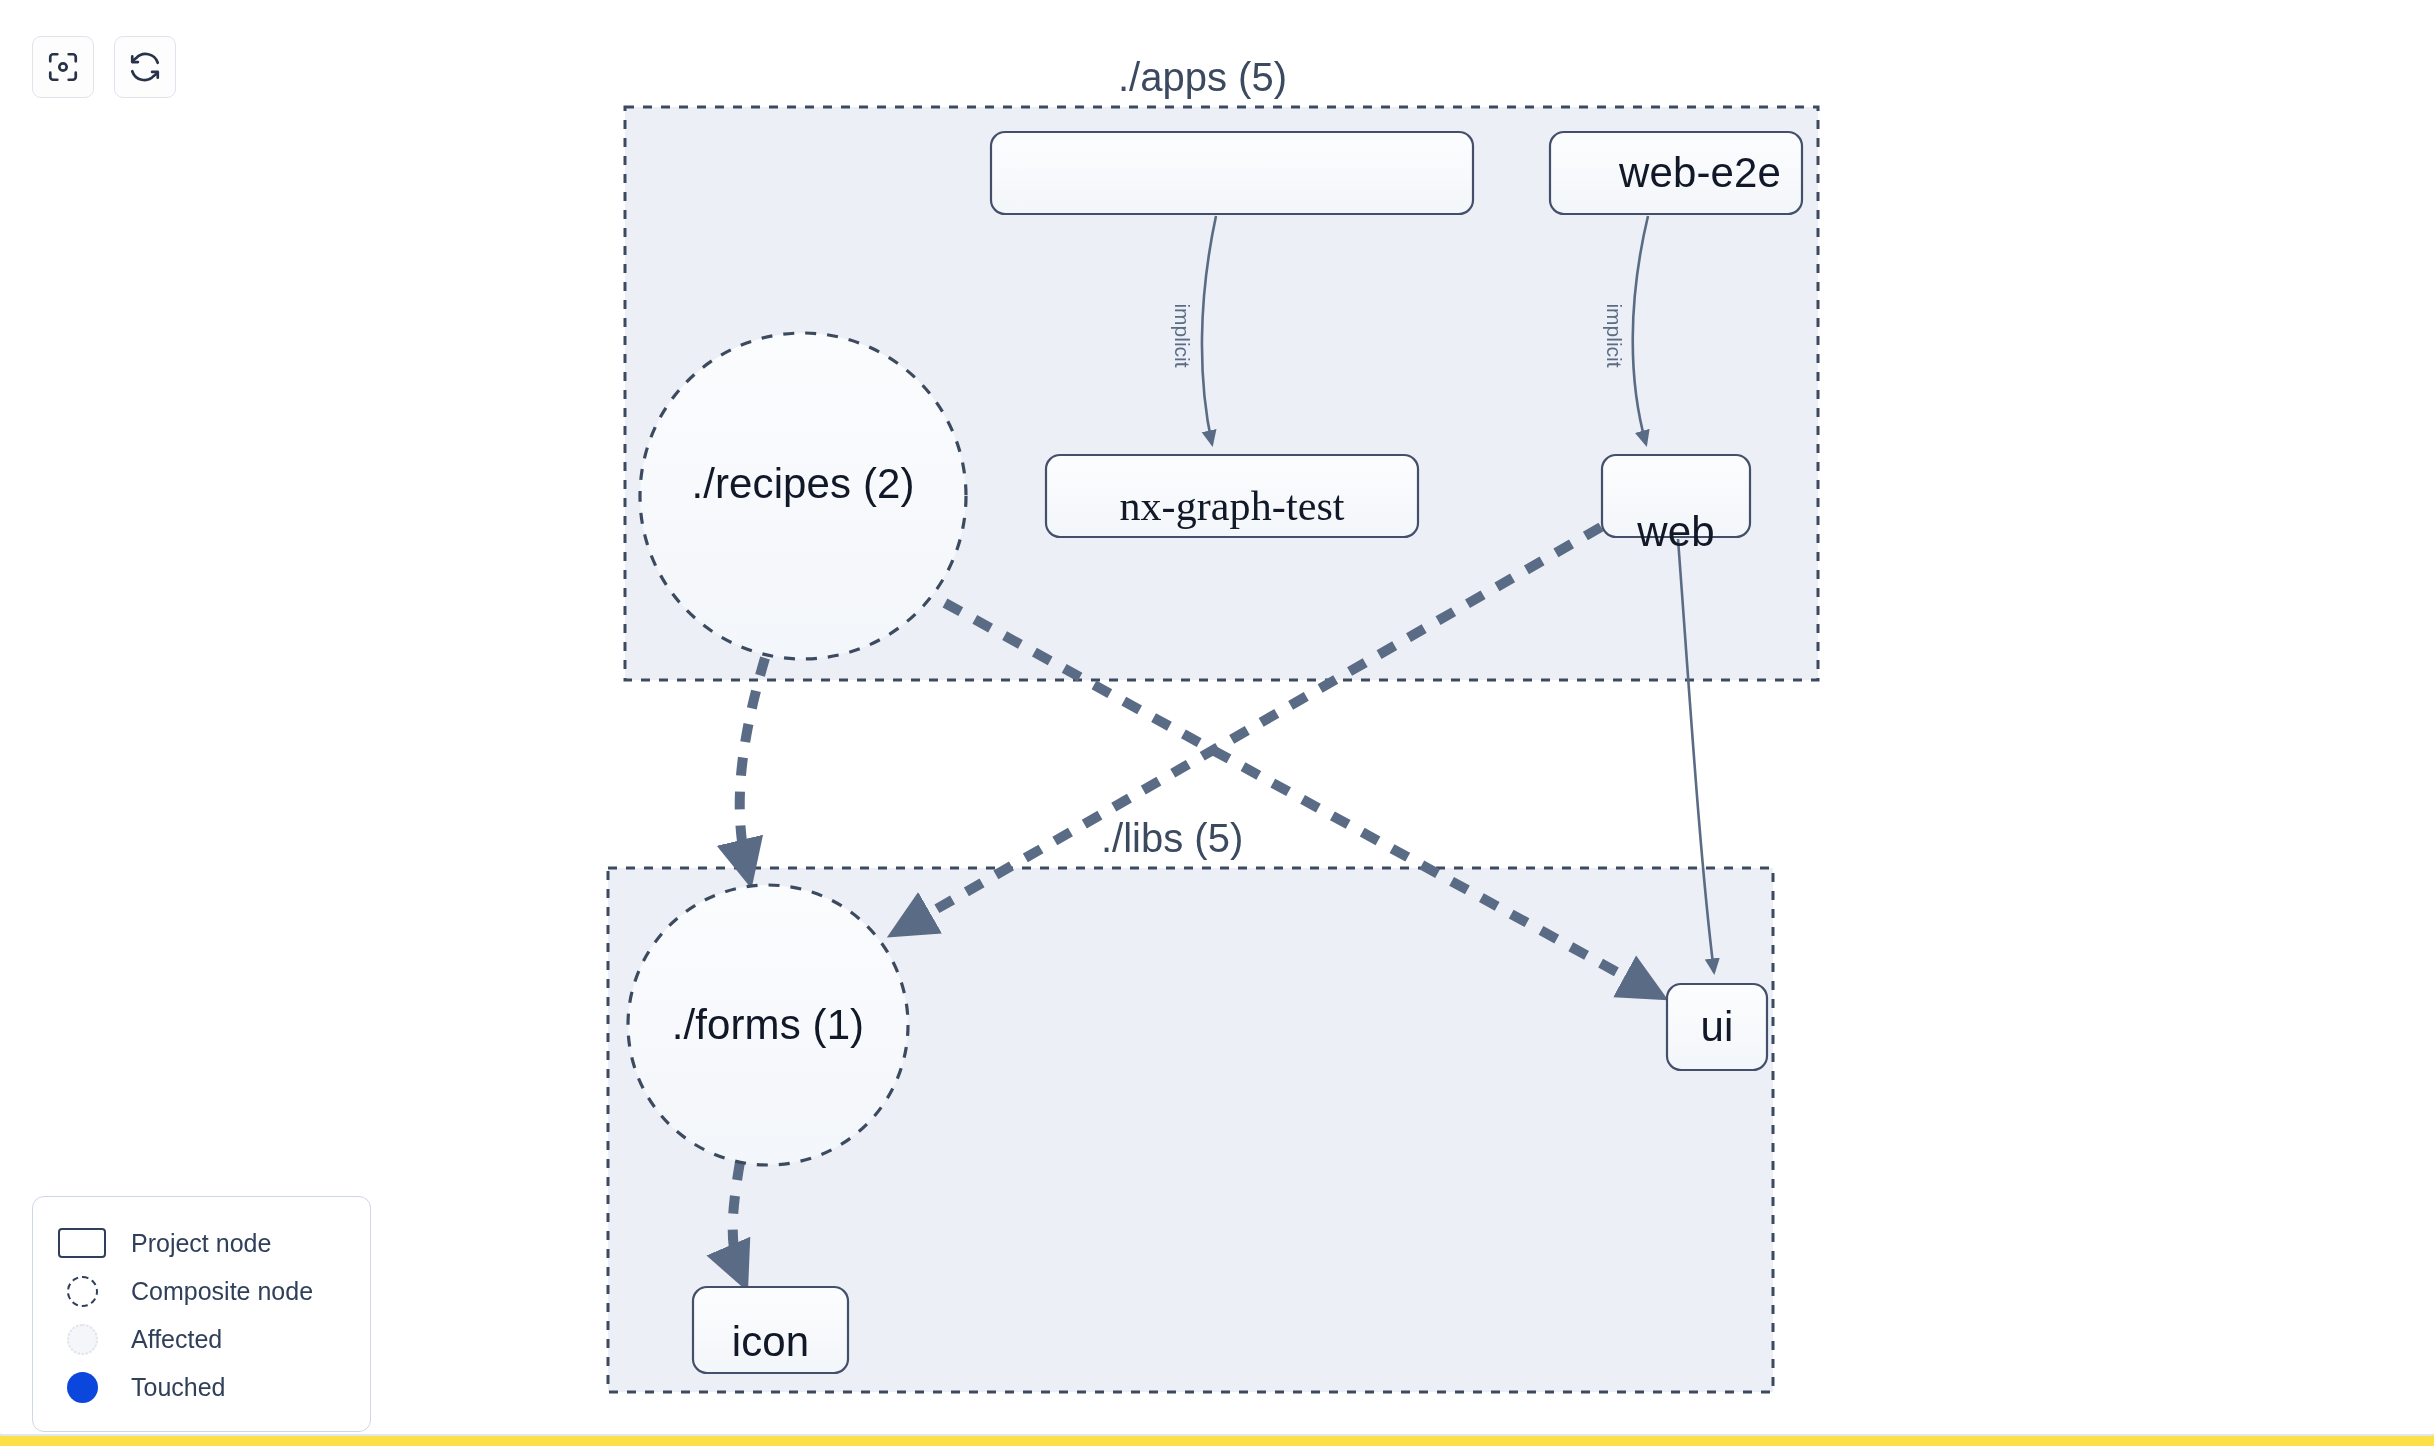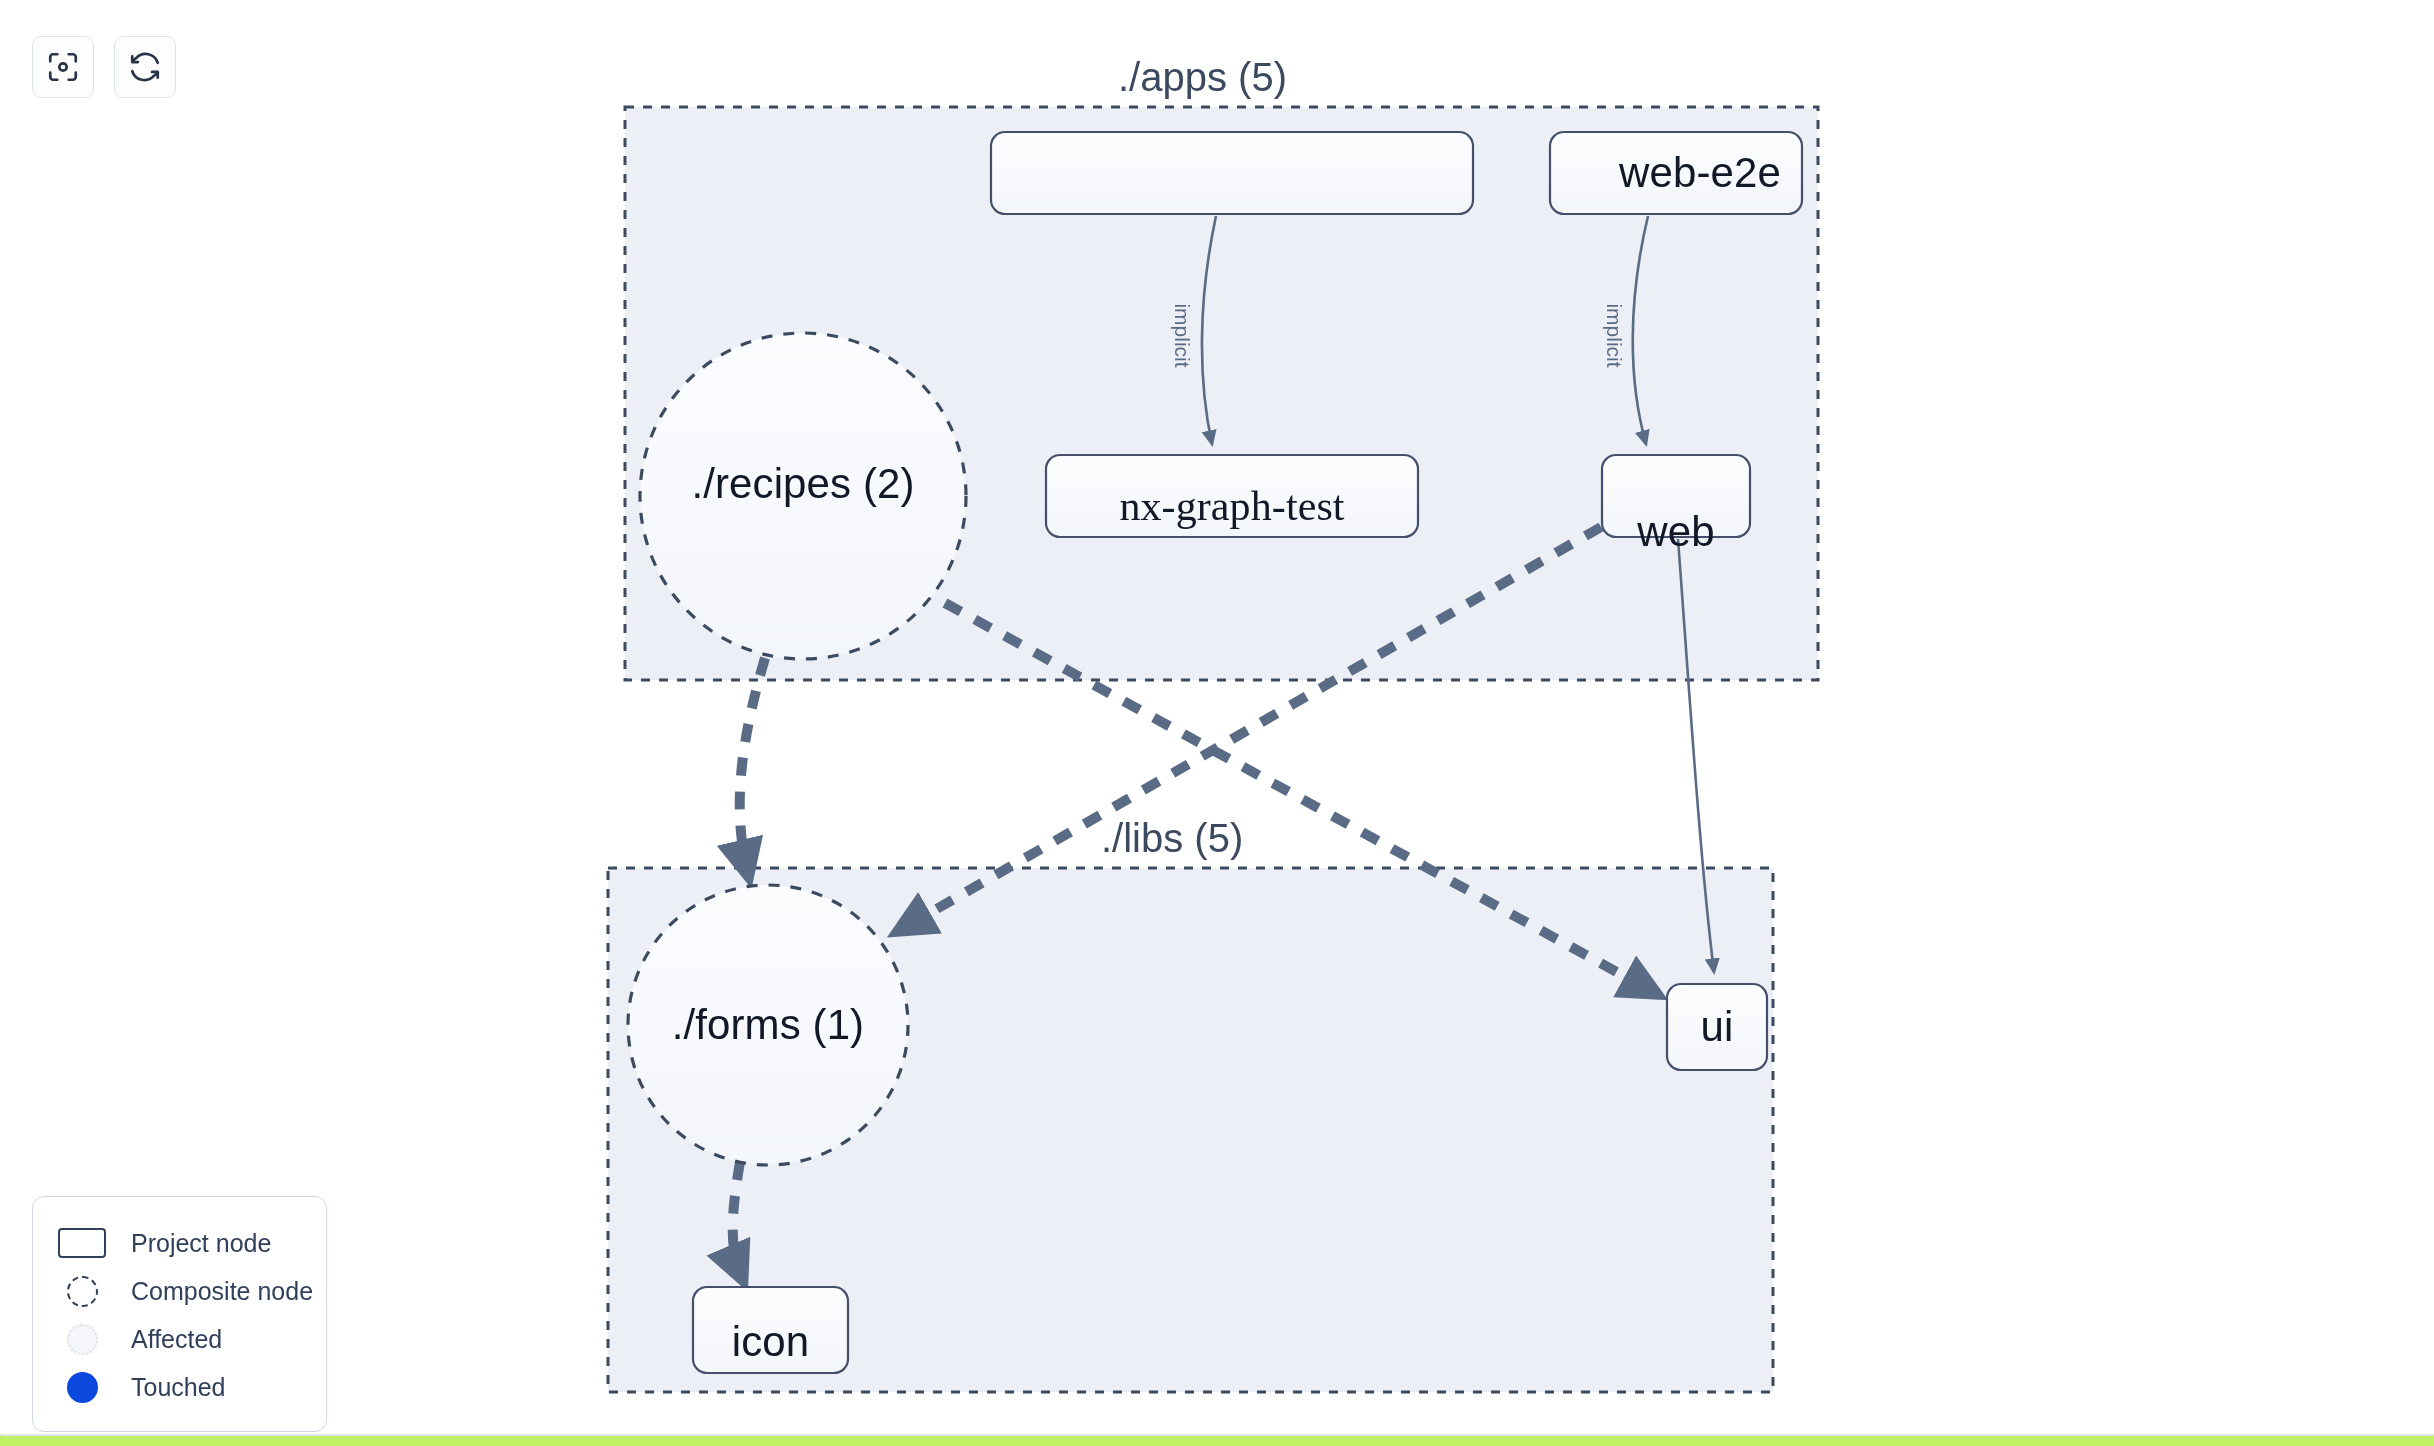--- a/index.html
+++ b/index.html
@@ -5,21 +5,21 @@
   html, body {
     margin: 0;
     padding: 0;
     background: #ffffff;
     font-family: "Liberation Sans", sans-serif;
   }
   #root {
     position: relative;
     width: 2434px;
     height: 1446px;
-    background: #bef264;
+    background: #fde047;
     overflow: hidden;
   }
   
   .app-shell {
     position: absolute;
     left: -14px;
     top: -14px;
     width: 2462px;
     height: 1450px;
     border: 2px solid #e3e6ef;
@@ -100,21 +100,21 @@
     white-space: nowrap;
     transform-origin: center center;
     pointer-events: none;
   }
 
   
   .legend {
     position: absolute;
     left: 32px;
     top: 1196px;
-    width: 295px;
+    width: 339px;
     border: 1.8px solid #cfd6e4;
     border-radius: 12px;
     background: #ffffff;
     padding: 22px 20px 20px 22px;
     box-sizing: border-box;
     z-index: 30;
   }
   .legend-row {
     display: flex;
     align-items: center;

